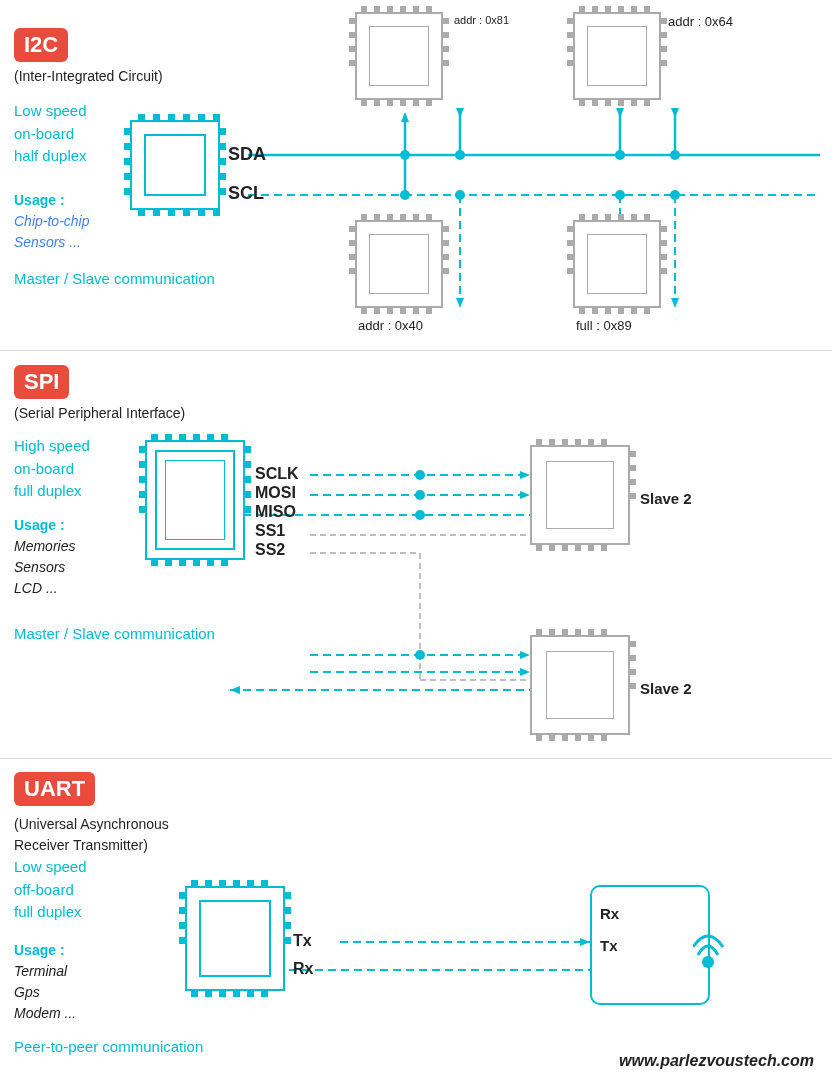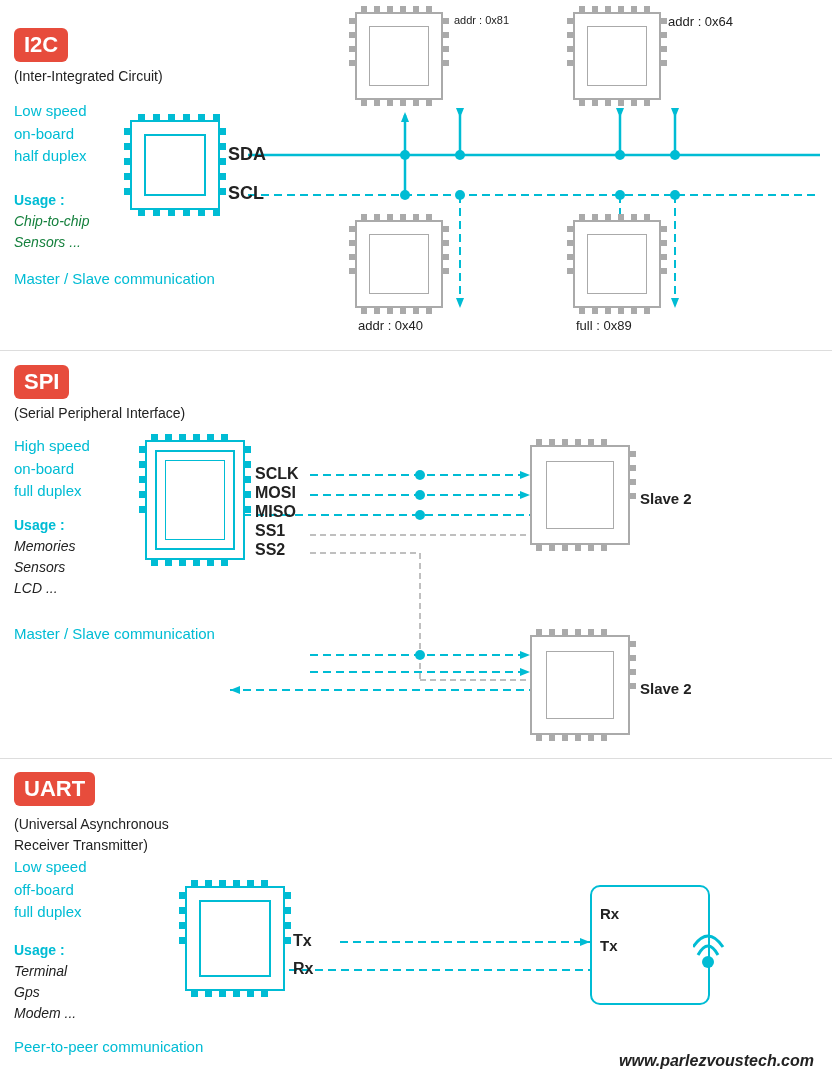--- a/index.html
+++ b/index.html
@@ -120,21 +120,21 @@
 <div style="position:absolute;top:68px;left:14px;font-size:14px;color:#222;">
   <span>(Inter-Integrated Circuit)</span>
 </div>
 
 <div style="position:absolute;top:100px;left:14px;font-size:15px;color:#00bcd4;line-height:1.5;">
   Low speed<br>on-board<br>half duplex
 </div>
 
 <div style="position:absolute;top:190px;left:14px;font-size:14px;line-height:1.5;">
   <span style="color:#00bcd4;font-weight:bold;">Usage :</span><br>
-  <span style="font-style:italic;color:#15803d;">Chip-to-chip<br>Sensors ...</span>
+  <span style="font-style:italic;color:#3b82f6;">Chip-to-chip<br>Sensors ...</span>
 </div>
 
 <div style="position:absolute;top:270px;left:14px;font-size:15px;color:#00bcd4;">
   <span>Master / Slave communication</span>
 </div>
 
 <div style="position:absolute;top:120px;left:130px;width:90px;height:90px;">
 
   <div style="position:absolute;top:-6px;left:8px;display:flex;gap:8px;">
     <div style="width:7px;height:7px;background:#00bcd4;"></div>

